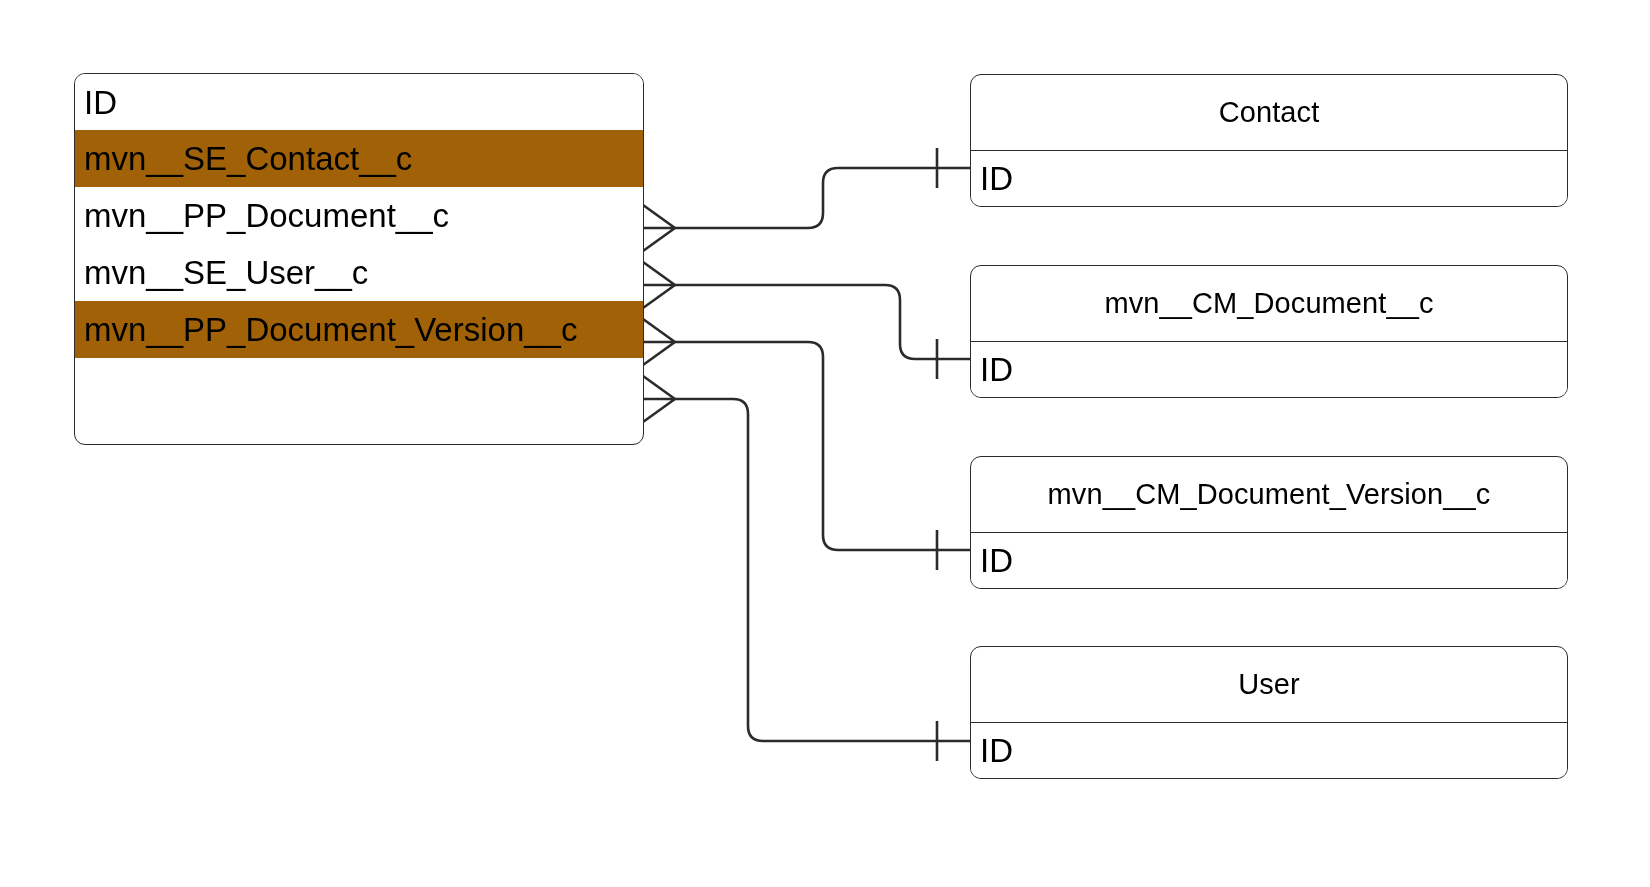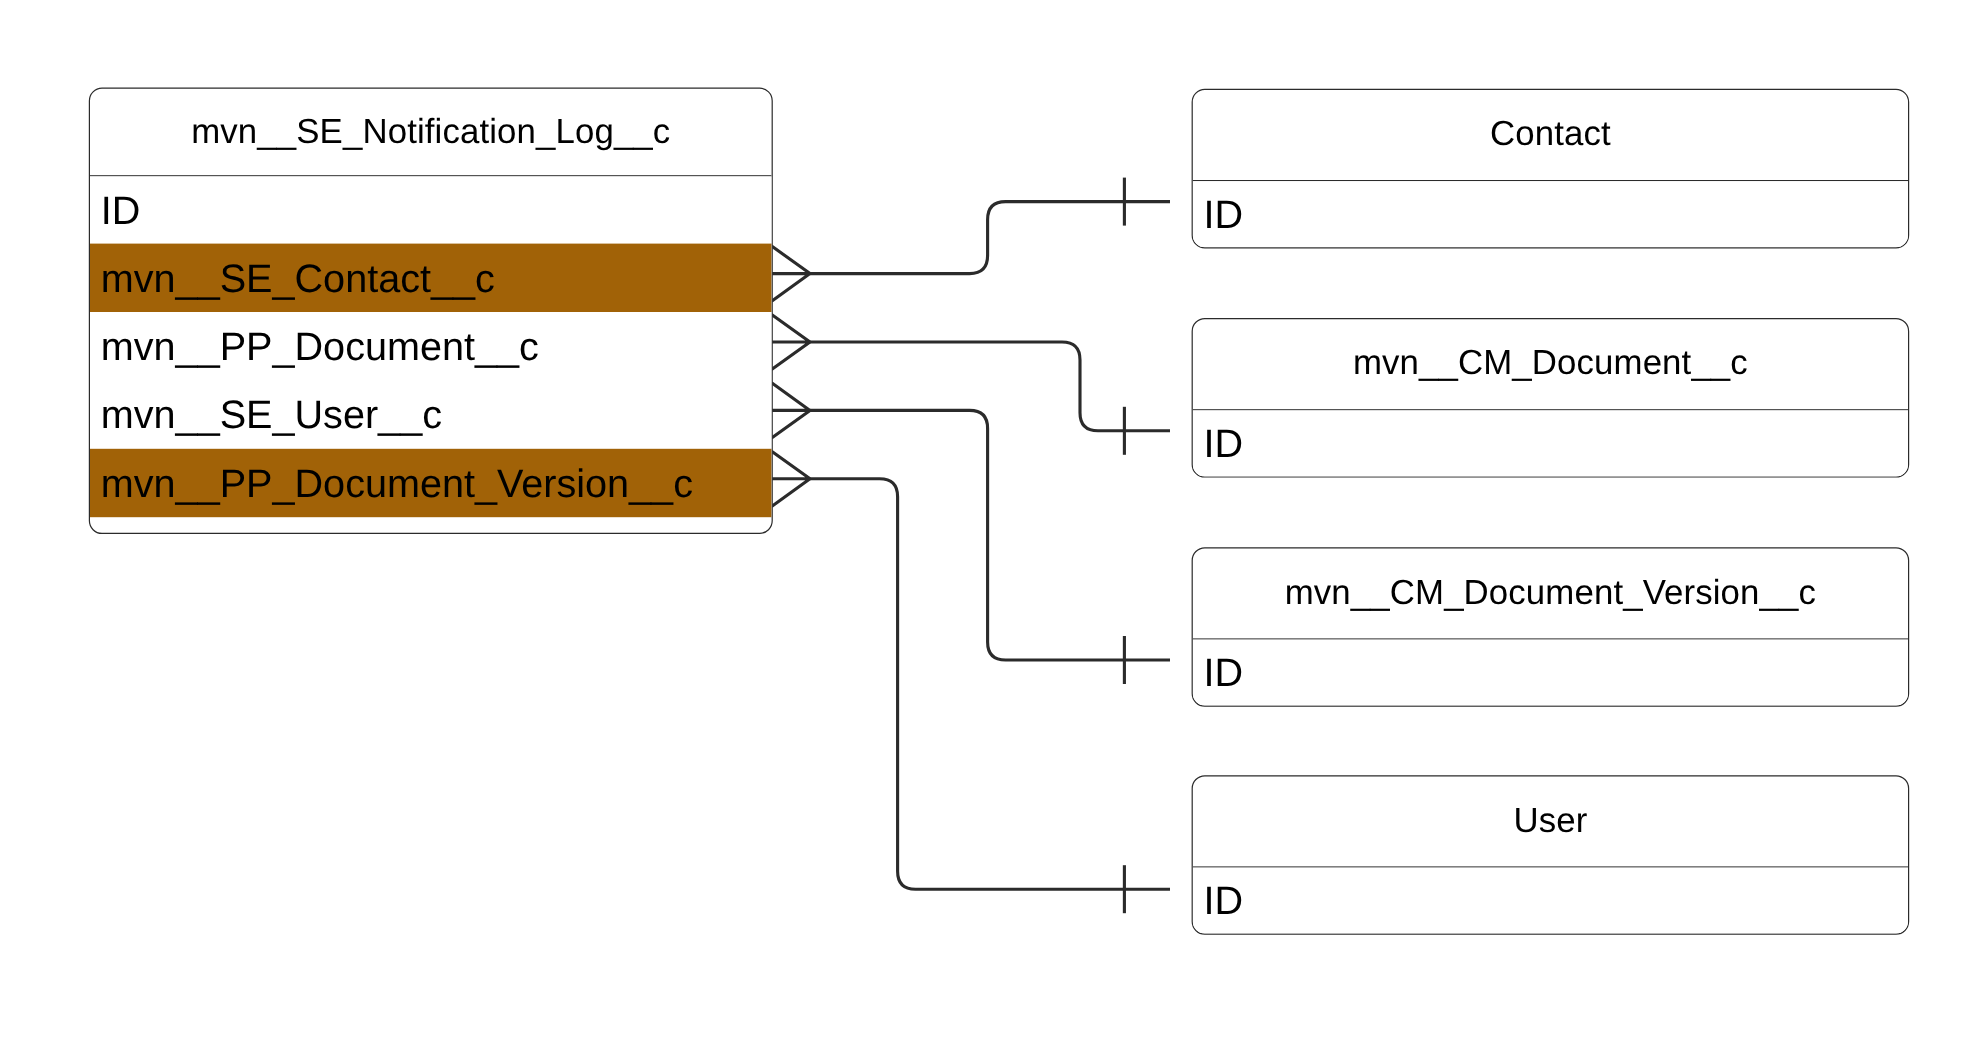--- a/index.html
+++ b/index.html
@@ -74,21 +74,21 @@
     top: 73px;
     width: 570px;
     height: 372px;
   }
   #entity-source .entity-title { height: 73px; }
   #entity-source .entity-row   { height: 57px; }
   #entity-source .entity-row:first-child { height: 56px; }
 
   
   .entity.target {
-    left: 993px;
+    left: 970px;
     width: 598px;
     height: 133px;
   }
   .entity.target .entity-title { height: 76px; }
   .entity.target .entity-row   { height: 55px; }
 
   #entity-contact        { top: 74px; }
   #entity-cm-document    { top: 265px; }
   #entity-cm-doc-version { top: 456px; }
   #entity-user           { top: 646px; }
@@ -124,21 +124,20 @@
       <g>
         <path d="M 675 399 L 733 399 Q 748 399 748 414 L 748 726 Q 748 741 763 741 L 975 741"></path>
         <path d="M 643 376 L 675 399 M 643 399 L 675 399 M 643 422 L 675 399"></path>
         <path d="M 937 721 L 937 761"></path>
       </g>
 
     </g>
   </svg>
 
   <div class="entity" id="entity-source">
-    <div class="entity-title">mvn__SE_Notification_Log__c</div>
     <div class="entity-rows">
       <div class="entity-row">ID</div>
       <div class="entity-row striped">mvn__SE_Contact__c</div>
       <div class="entity-row">mvn__PP_Document__c</div>
       <div class="entity-row">mvn__SE_User__c</div>
       <div class="entity-row striped">mvn__PP_Document_Version__c</div>
     </div>
   </div>
 
   <div class="entity target" id="entity-contact">

